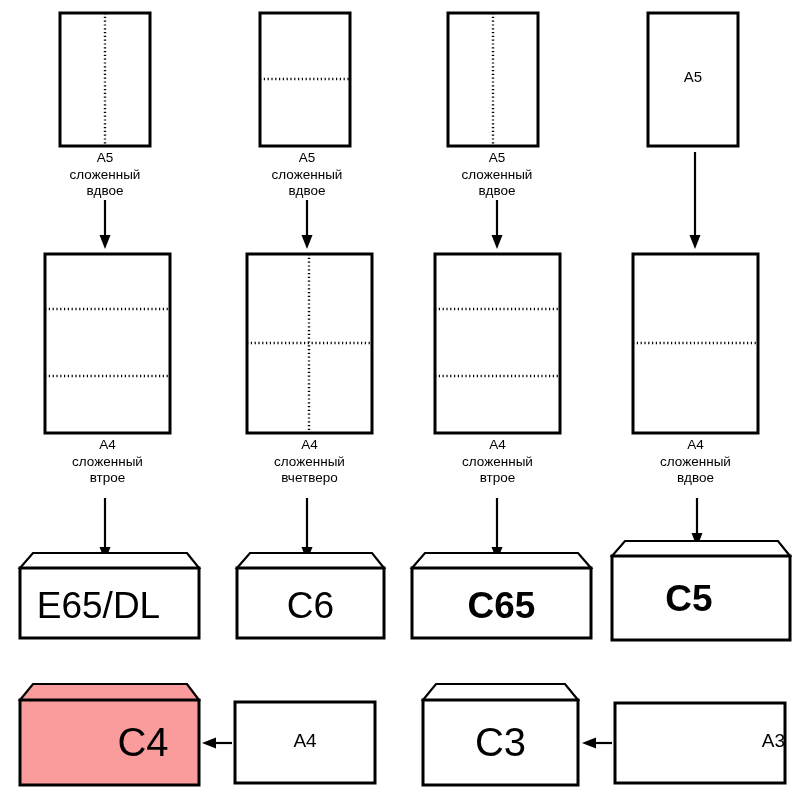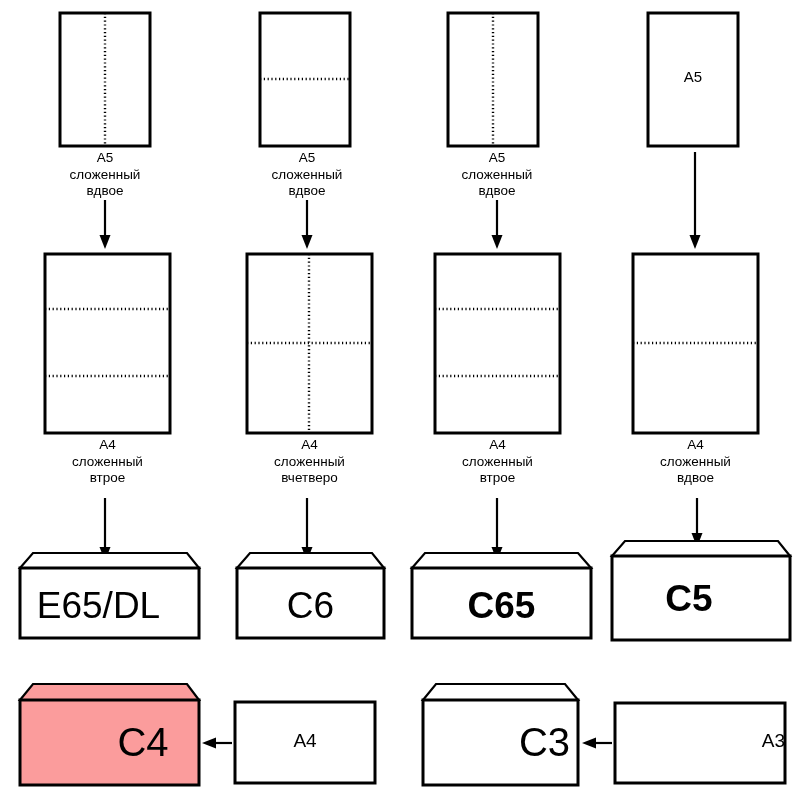--- a/index.html
+++ b/index.html
@@ -257,16 +257,16 @@
 вдвое</div>
 
   <div class="env-label" style="left:20px; top:585px; width:157px; font-size:37px;">E65/DL</div>
   <div class="env-label" style="left:237px; top:585px; width:147px; font-size:37px;">C6</div>
   <div class="env-label" style="left:412px; top:585px; width:179px; font-size:37px;font-weight:bold;">C65</div>
   <div class="env-label" style="left:612px; top:578px; width:154px; font-size:37px;font-weight:bold;">C5</div>
 
   <div class="env-label" style="left:20px; top:720px; width:150px; font-size:40px;margin-left:48px;">C4</div>
   <div class="paper-label" style="left:235px; top:732px; width:140px; font-size:19px;">A4</div>
 
-  <div class="env-label" style="left:423px; top:720px; width:155px; font-size:40px;padding-left:44px;">C3</div>
+  <div class="env-label" style="left:423px; top:720px; width:155px; font-size:40px;">C3</div>
   <div class="paper-label" style="left:615px; top:732px; width:170px; font-size:19px;text-align:right;">A3</div>
 
 </div>
 
 </body></html>

